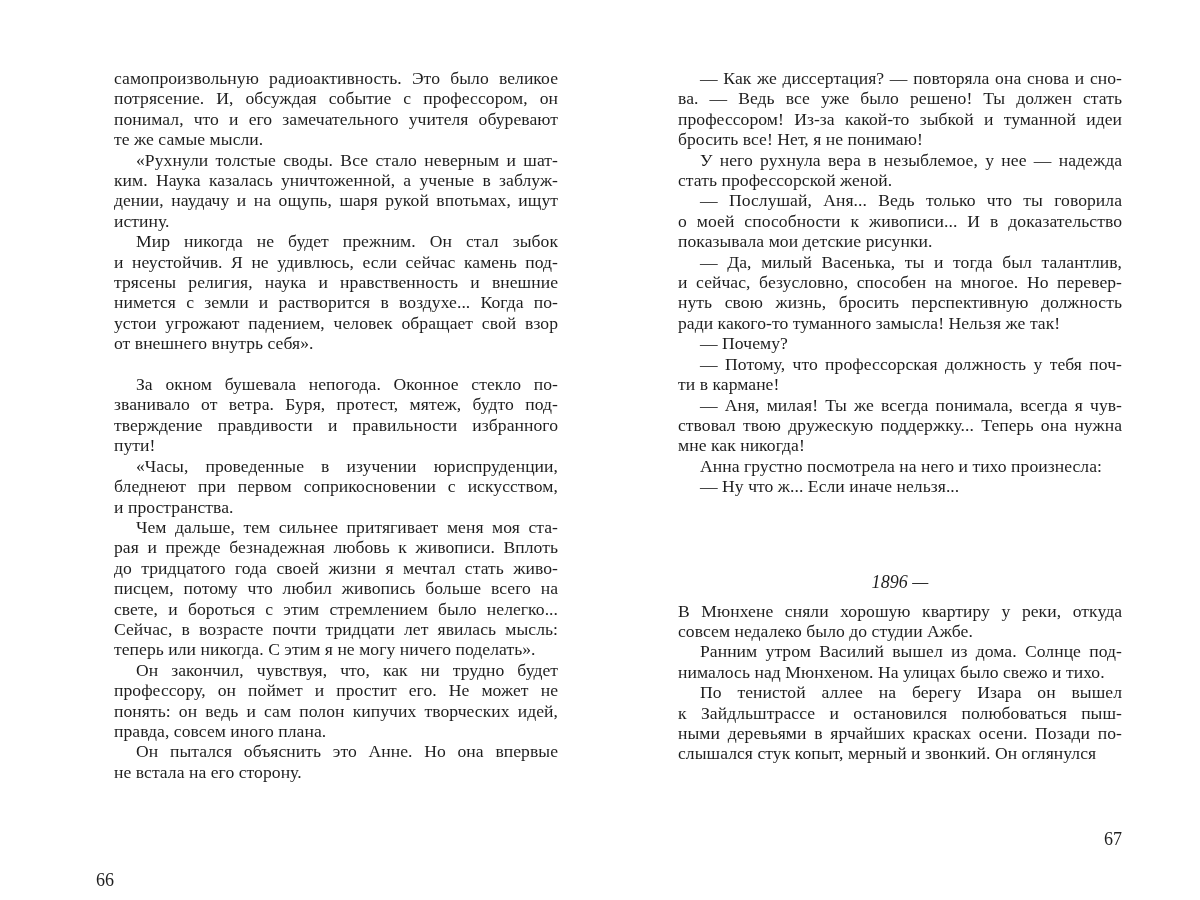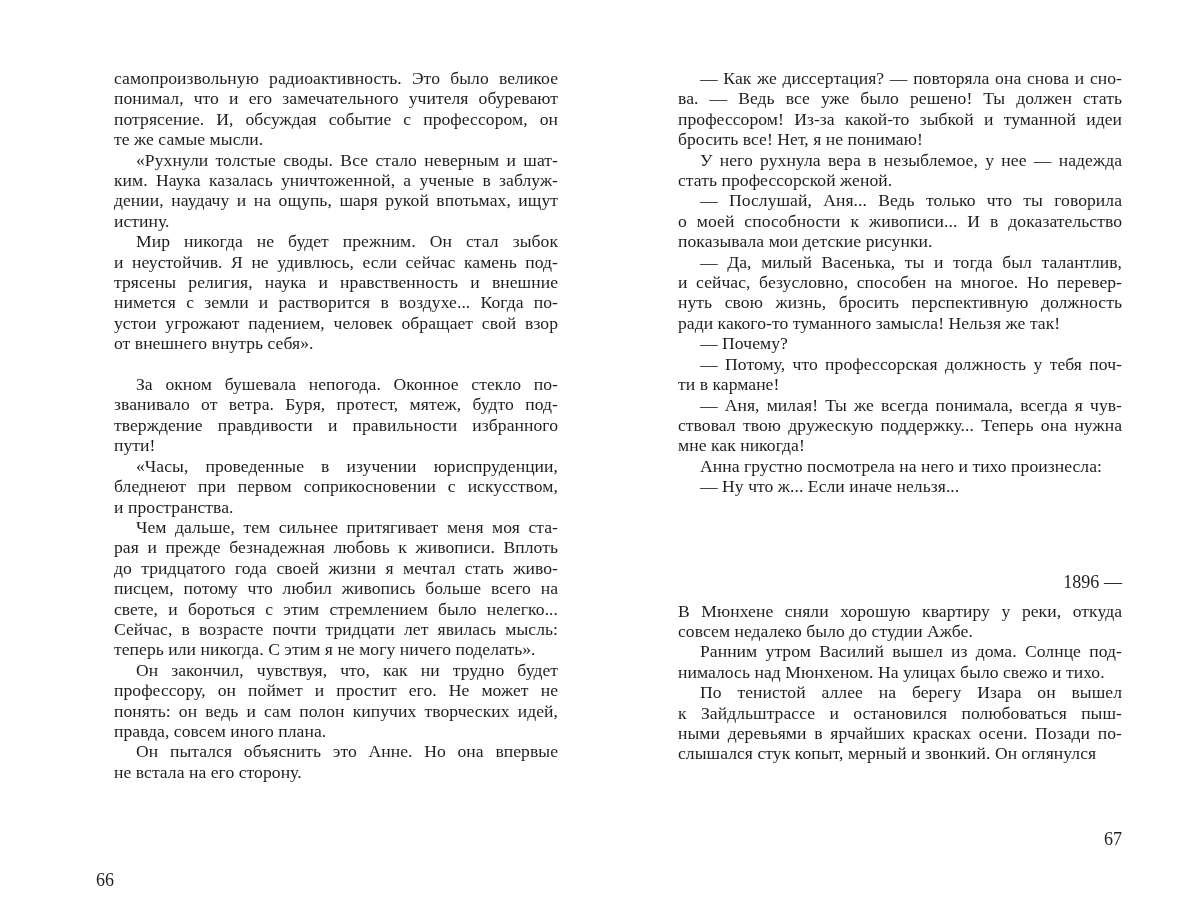--- a/index.html
+++ b/index.html
@@ -45,23 +45,23 @@
     text-align: center;
     margin-top: 73px;
     margin-bottom: 7px;
   }
   .chapter-title {
     font-weight: bold;
     font-size: 25px;
     line-height: 30px;
   }
   .chapter-subtitle {
+    font-style: italic;
     font-size: 18px;
     line-height: 24px;
-    text-align: right;
   }
   .page-number {
     position: absolute;
     font-size: 18px;
     line-height: 20px;
   }
   .page-number.pn-left {
     left: 96px;
     top: 827px;
     margin-top: 43px;
@@ -73,22 +73,22 @@
     top: 829px;
   }
 </style>
 </head>
 <body>
 
 <div class="page page-left">
   <div class="textcol" id="left-col">
       <div class="para">
         <div class="line j">самопроизвольную радиоактивность. Это было великое</div>
+        <div class="line j">потрясение. И, обсуждая событие с профессором, он</div>
         <div class="line j">понимал, что и его замечательного учителя обуревают</div>
-        <div class="line j">потрясение. И, обсуждая событие с профессором, он</div>
         <div class="line">те же самые мысли.</div>
       </div>
       <div class="para">
         <div class="line j indent">«Рухнули толстые своды. Все стало неверным и шат-</div>
         <div class="line j">ким. Наука казалась уничтоженной, а ученые в заблуж-</div>
         <div class="line j">дении, наудачу и на ощупь, шаря рукой впотьмах, ищут</div>
         <div class="line">истину.</div>
       </div>
       <div class="para">
         <div class="line j indent">Мир никогда не будет прежним. Он стал зыбок</div>

